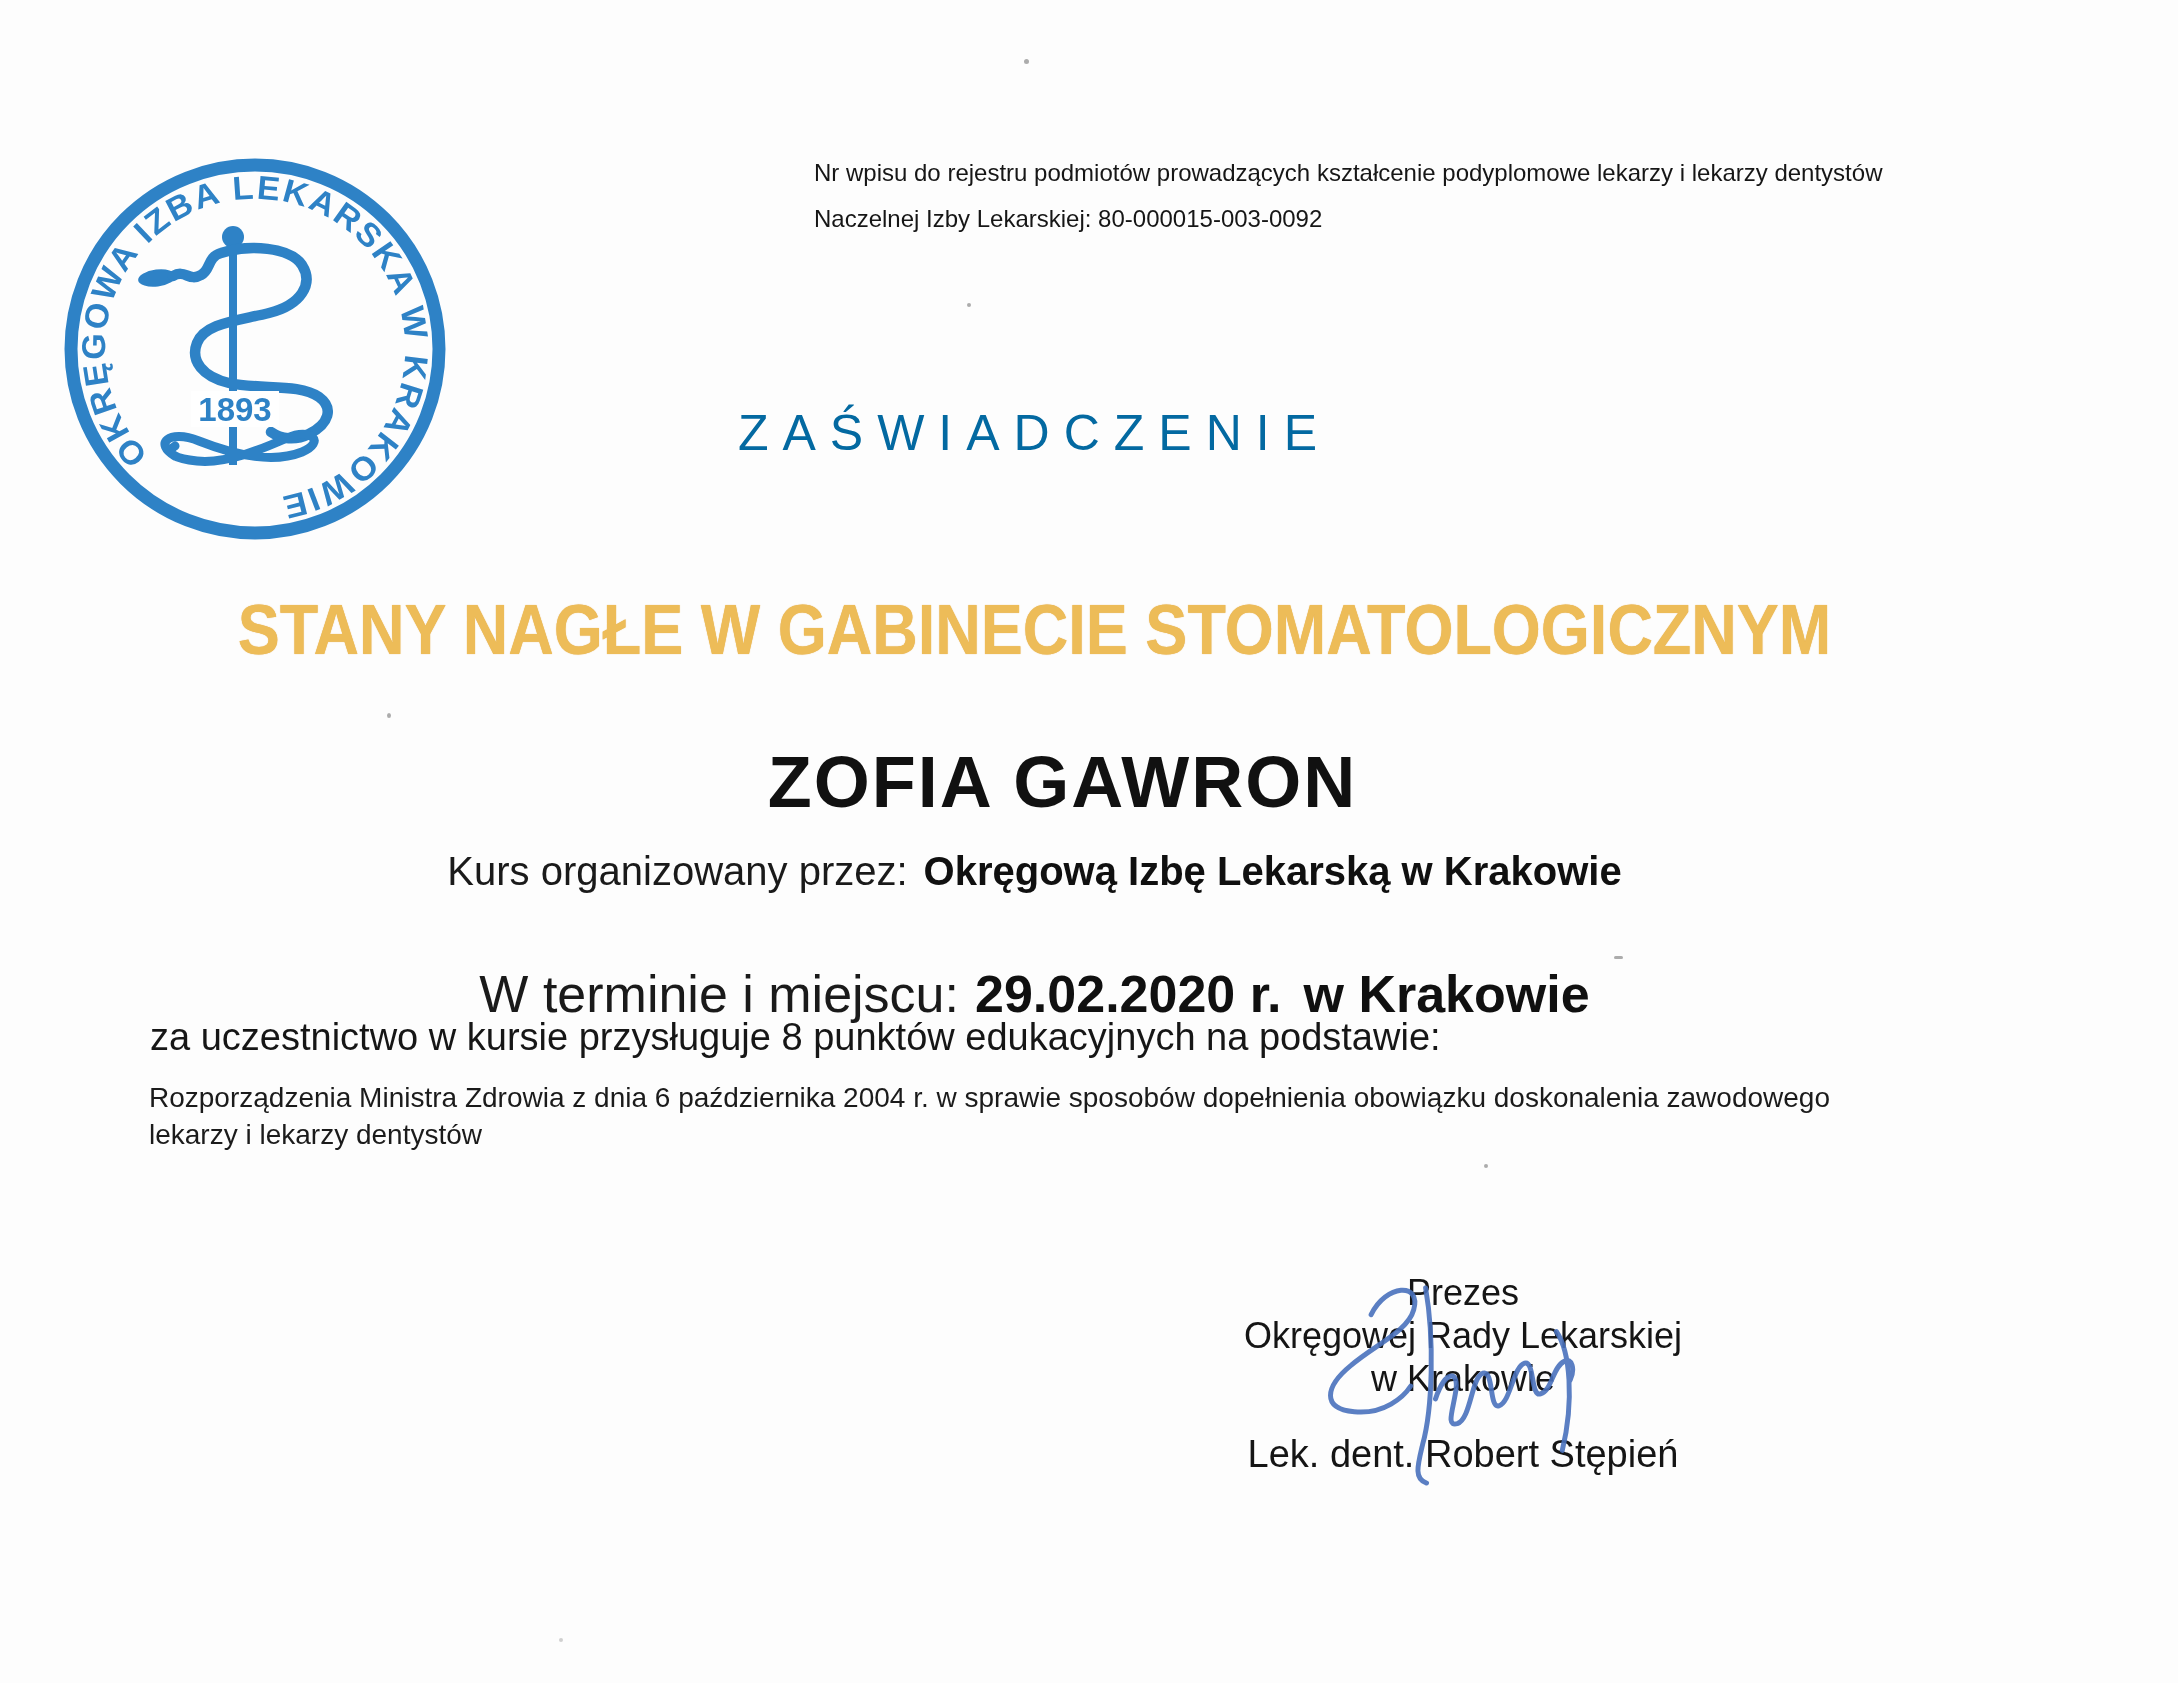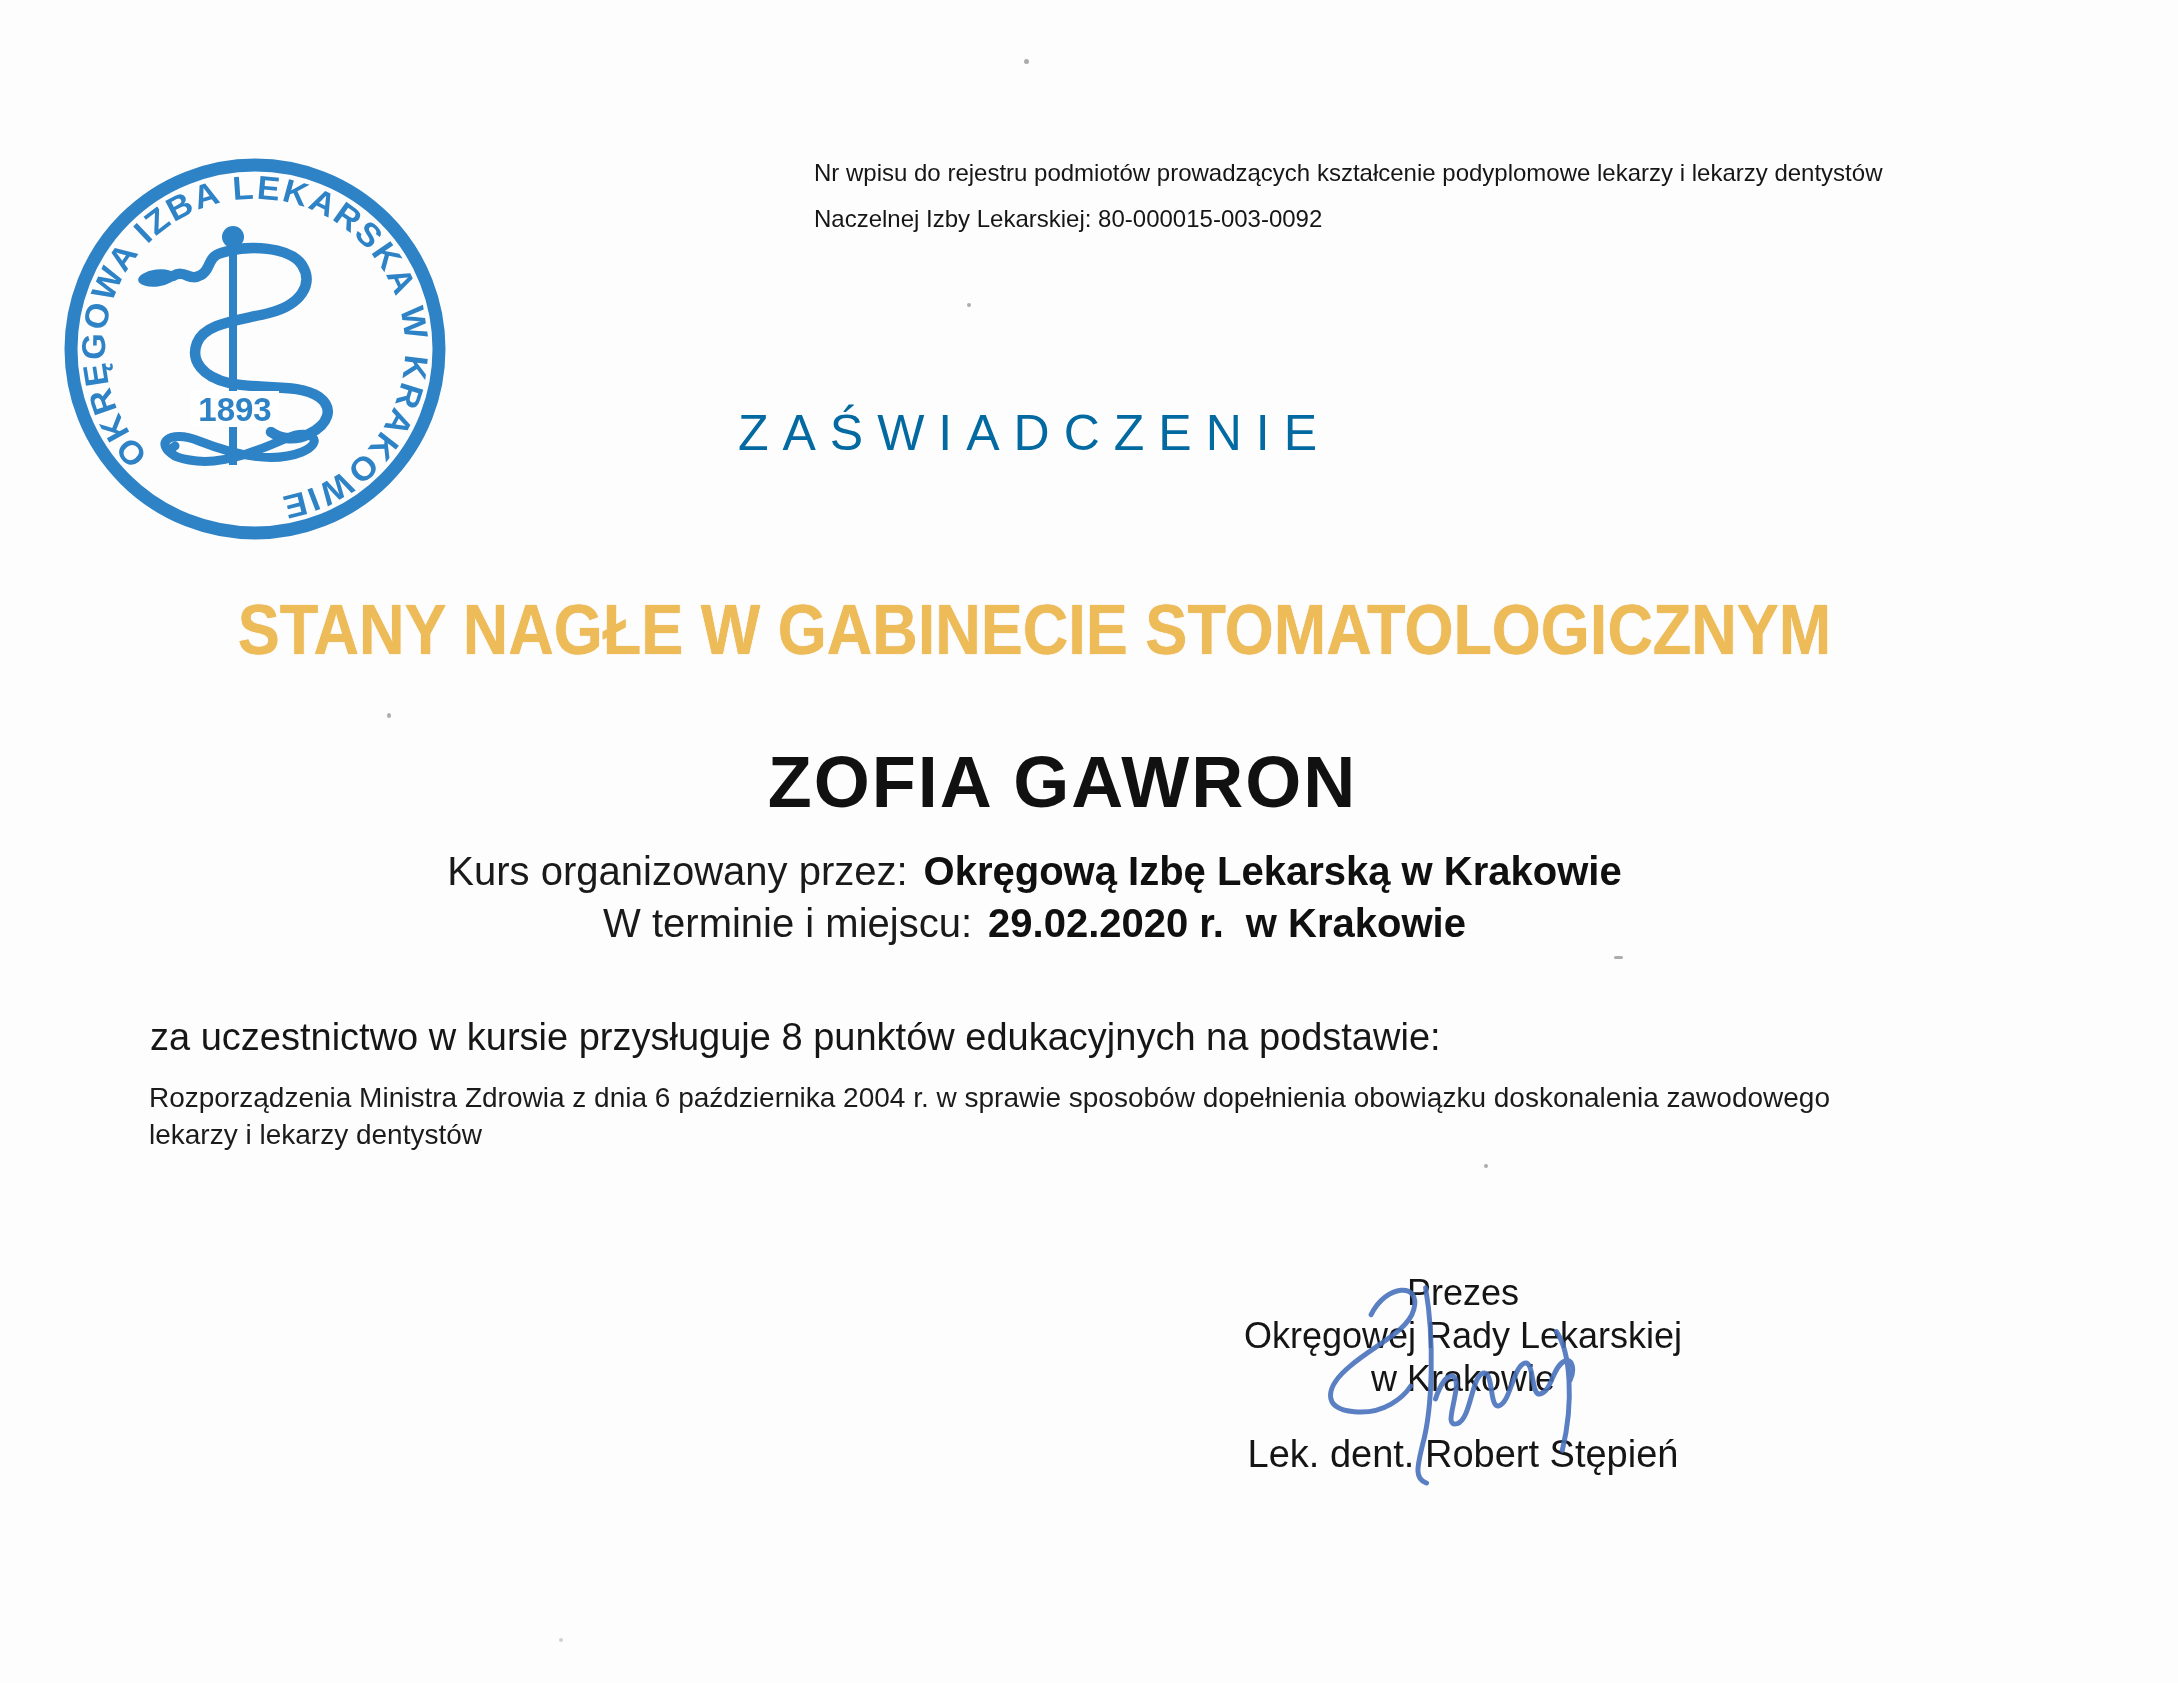--- a/index.html
+++ b/index.html
@@ -26,21 +26,21 @@
   .title-sub{top:473px;font-size:41px;font-weight:400;color:#161616;}
   .course-name{
     top:590px;font-size:70px;font-weight:700;color:#edbc58;
     transform:scaleX(0.90);transform-origin:50% 50%;
     letter-spacing:0px;white-space:nowrap;
     text-shadow:0 0 1px #e0a94a;
   }
   .participant{top:741px;font-size:72px;font-weight:700;letter-spacing:2px;color:#111;padding-left:28px;}
 
   .detail-line1{top:849px;font-size:40px;}
-  .detail-line2{top:901px;font-size:40px;}
+  .detail-line2{top:964px;font-size:52px;}
   .detail-label{font-weight:400;color:#1a1a1a;}
   .detail-value{font-weight:700;color:#101010;margin-left:16px;}
   .gap-med{margin-left:22px;}
 
   .points-line{left:150px;top:1016px;width:1683px;font-size:38px;text-align:left;color:#161616;}
   .points-bold{font-weight:400;}
 
   .legal{left:149px;top:1079px;width:1683px;font-size:28px;line-height:37px;text-align:left;color:#1b1b1b;}
 
   

